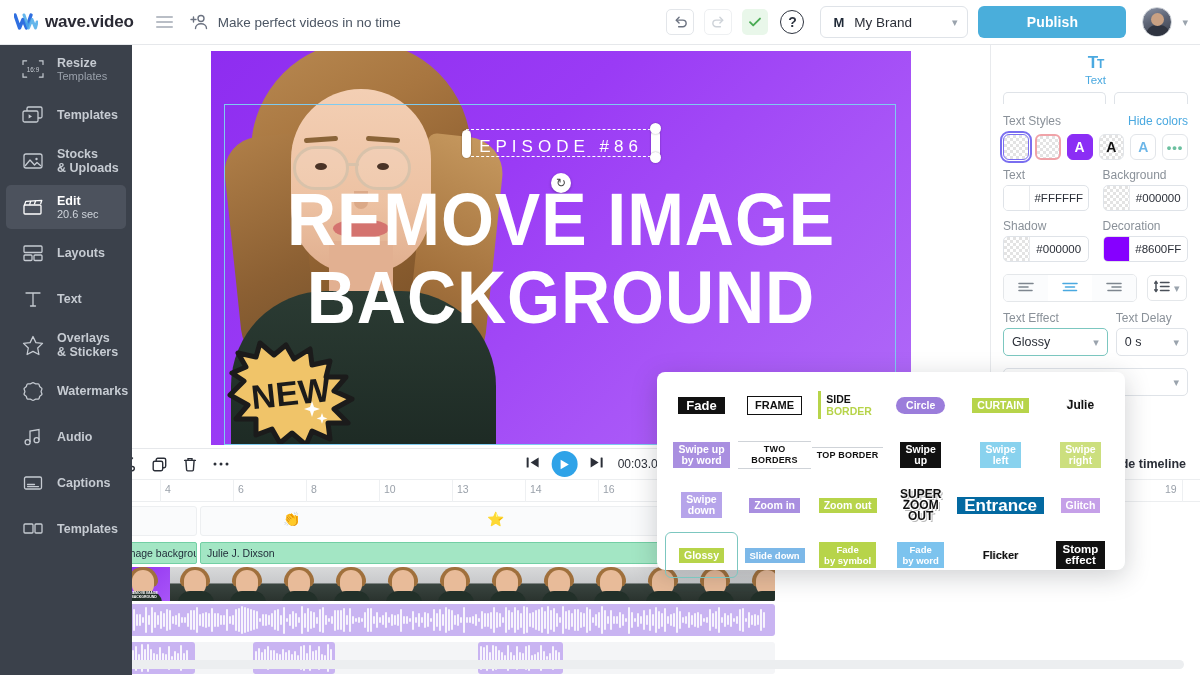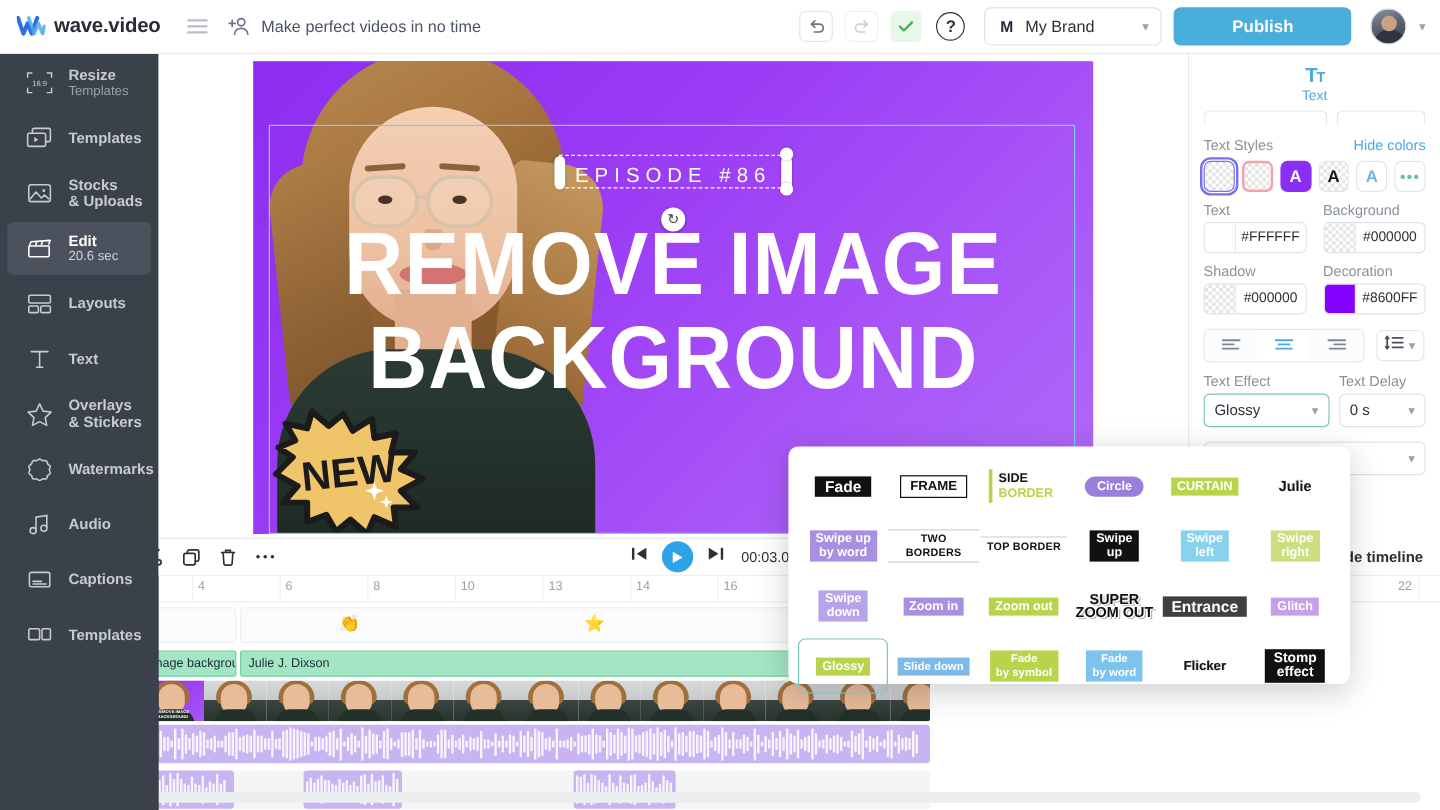--- a/index.html
+++ b/index.html
@@ -275,21 +275,21 @@
   .fx-swipeupword { background:#a98fe0; color:#fff; }
   .fx-twob { color:#111; font-size: 9px; letter-spacing:.2px; border-top:1.5px solid #cfd3d8; border-bottom:1.5px solid #cfd3d8; padding: 2px 3px; }
   .fx-topb { color:#111; font-size: 9px; letter-spacing:.2px; border-top:1.5px solid #cfd3d8; padding-top: 2px; }
   .fx-swipeup { background:#111; color:#fff; }
   .fx-swipeleft { background:#89d2ee; color:#fff; }
   .fx-swiperight { background:#ccdf7e; color:#fff; }
   .fx-swipedown { background:#b6a4ea; color:#fff; }
   .fx-zoomin { background:#a98fe0; color:#fff; }
   .fx-zoomout { background:#b7d44a; color:#fff; }
   .fx-super { color:#111; font-size: 12px; text-shadow: 1px 1px 0 #fff, 2px 2px 0 #bbb; }
-  .fx-entrance { background:#404040; color:#fff; font-size: 13px; padding: 3px 7px; }
+  .fx-entrance { background:#0369a1; color:#fff; font-size: 17px; padding: 3px 7px; }
   .fx-glitch { background:#c5a0e8; color:#fff; }
   .fx-glossy { background:#b7d44a; color:#fff; }
   .fx-slide { background:#7cb8e8; color:#fff; font-size: 9.5px; }
   .fx-fadesym { background:#b7d44a; color:#fff; font-size:9.5px; }
   .fx-fadeword { background:#7cc3ee; color:#fff; font-size:9.5px; }
   .fx-flicker { color:#111; font-size: 11px; text-shadow: 1px 0 0 #ccc; }
   .fx-stomp { background:#111; color:#fff; font-size:11.5px; padding: 3px 7px; }
 </style>
 </head>
 <body>
@@ -733,21 +733,21 @@
           <span>16</span>
         </div>
       <div class="tick" style="left:671px"></div>
       <div class="tick" style="left:744px"></div>
       <div class="tick" style="left:817px"></div>
       <div class="tick" style="left:890px"></div>
       <div class="tick" style="left:963px"></div>
       <div class="tick" style="left:1036px"></div>
       <div class="tick" style="left:1109px"></div>
       <div class="tick" style="left:1182px">
-          <span style="left:-18px">22</span>
+          <span style="left:-18px">19</span>
         </div>
     </div>
 
     <div class="trk">
 
       <div class="over-lane" style="left:14px; top:4px; width:183px;"></div>
       <div class="over-lane" style="left:200px; top:4px; width:575px;"></div>
       <span class="emoji" style="left:24px; top:9px;">👩</span>
       <span class="emoji" style="left:112px; top:9px;">🌞</span>
       <span class="emoji" style="left:283px; top:9px;">👏</span>

